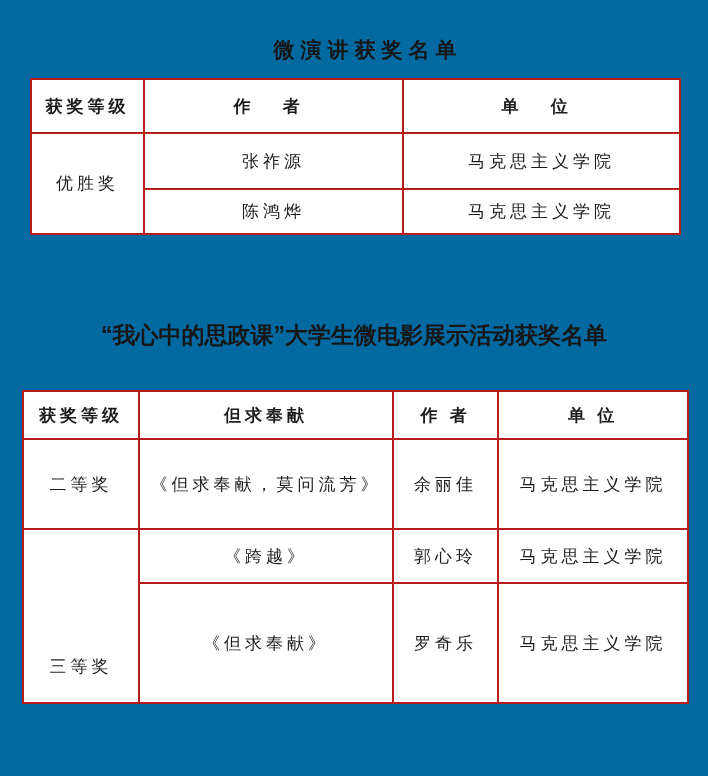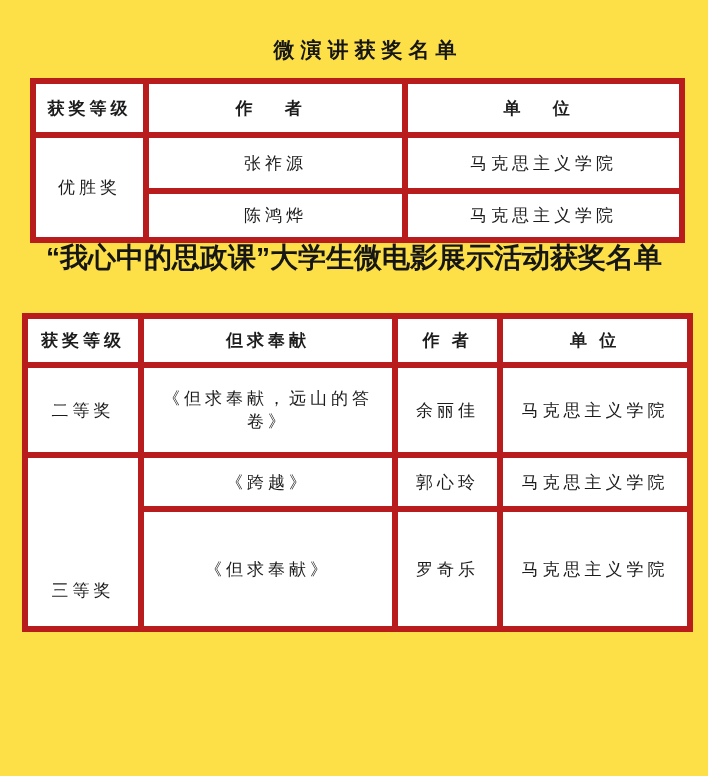--- a/index.html
+++ b/index.html
@@ -4,21 +4,21 @@
 <style>
   html, body {
     margin: 0;
     padding: 0;
     background: #ffffff;
   }
   .page {
     position: relative;
     width: 708px;
     height: 776px;
-    background: #fde047;
+    background: #0369a1;
     color: #1c1c1c;
     font-family: "Liberation Serif", "DejaVu Serif", serif;
     overflow: hidden;
   }
   .doc-title {
     font-family: "Liberation Sans", "DejaVu Sans", sans-serif;
     font-weight: bold;
     text-align: center;
     color: #161616;
     margin: 0;
@@ -26,32 +26,33 @@
   .title-speech {
     padding-top: 36px;
     height: 28px;
     line-height: 28px;
     font-size: 21px;
     letter-spacing: 6px;
     position: relative;
     left: 14px;
   }
   .title-film {
+    margin-top: 85px;
     height: 30px;
     line-height: 30px;
-    font-size: 28px;
+    font-size: 23px;
     letter-spacing: 0px;
   }
   table {
     border-collapse: collapse;
     table-layout: fixed;
     background: #ffffff;
   }
   th, td {
-    border: 6px solid #b91c1c;
+    border: 2px solid #b91c1c;
     text-align: center;
     vertical-align: middle;
     font-size: 17px;
     letter-spacing: 4px;
     padding: 10px;
     overflow: hidden;
   }
   th {
     font-weight: bold;
   }
@@ -132,21 +133,21 @@
     </colgroup>
     <tbody>
         <tr class="r-head">
       <th>获奖等级</th>
       <th>但求奉献</th>
       <th>作 者</th>
       <th>单 位</th>
     </tr>
     <tr class="r-1">
       <td>二等奖</td>
-      <td>《但求奉献，远山的答卷》</td>
+      <td>《但求奉献，莫问流芳》</td>
       <td>余丽佳</td>
       <td>马克思主义学院</td>
     </tr>
     <tr class="r-2">
       <td rowspan="2" class="v-low">三等奖</td>
       <td>《跨越》</td>
       <td>郭心玲</td>
       <td>马克思主义学院</td>
     </tr>
     <tr class="r-3">

